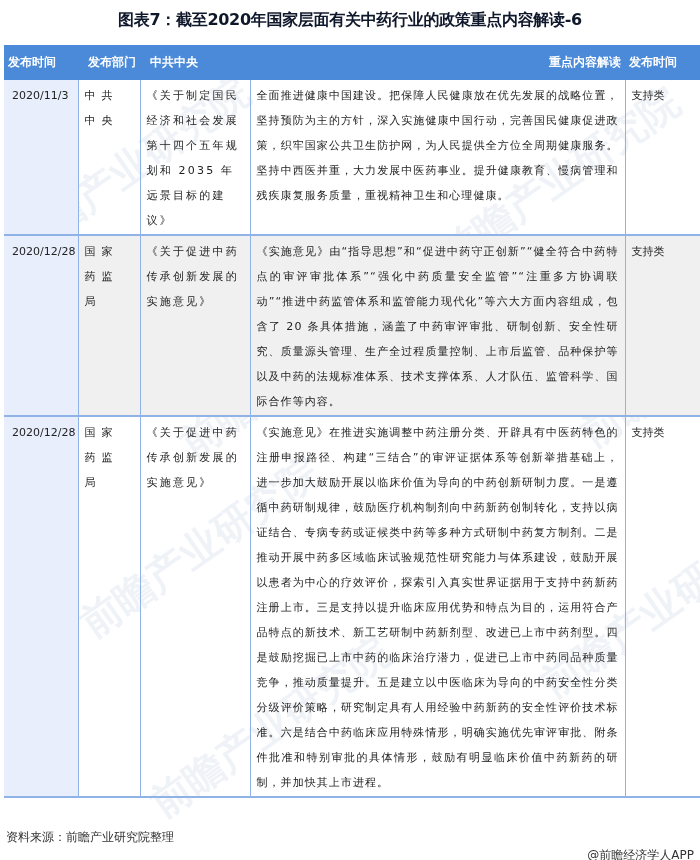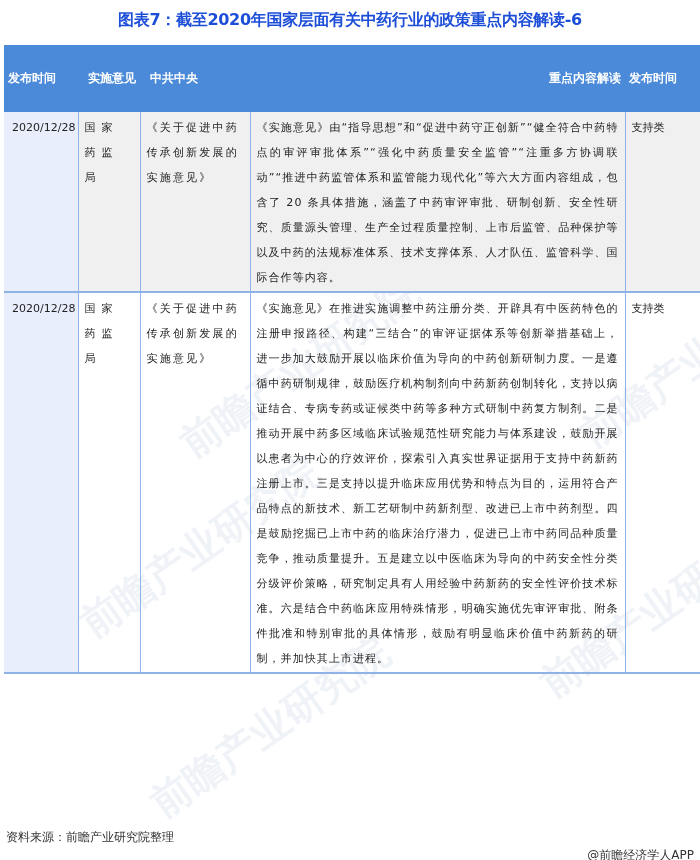--- a/index.html
+++ b/index.html
@@ -2,29 +2,29 @@
 <html><head>
   <meta charset="utf-8">
   <style>
     html, body { margin: 0; padding: 0; }
     body {
       width: 700px; height: 860px; background: #ffffff; position: relative; overflow: hidden;
       font-family: "DejaVu Sans", "Liberation Sans", sans-serif; color: #222;
     }
     .title {
       position: absolute; top: 10px; left: 0; width: 700px; text-align: center;
-      font-size: 16px; font-weight: bold; color: #1d4ed8; letter-spacing: -0.3px;
+      font-size: 16px; font-weight: bold; color: #0f172a; letter-spacing: -0.3px;
     }
     table {
       position: absolute; top: 45px; left: 4px; width: 696px;
       border-collapse: collapse; table-layout: fixed;
     }
     th {
       background: #4a8ad8; color: #fff; font-size: 12px; font-weight: bold;
-      height: 35px; padding: 16px 4px; text-align: left; border: none;
+      height: 35px; padding: 0 4px; text-align: left; border: none;
       font-family: "DejaVu Serif", "Liberation Serif", serif;
     }
     th.c4 { text-align: right; }
     th.c2 { padding-left: 10px; }
     td {
       vertical-align: top; font-size: 11px; line-height: 25px;
       border-left: 1px solid #8fb3e6; border-bottom: 2px solid #8fb3e6;
       padding: 3px 6px 1px 6px; word-break: break-all;
     }
     td:first-child { border-left: none; background: #e8eefb; padding-left: 8px; white-space: nowrap; }
@@ -60,27 +60,34 @@
   <colgroup>
     <col style="width:74px">
     <col style="width:62px">
     <col style="width:110px">
     <col style="width:375px">
     <col style="width:75px">
   </colgroup>
   <thead>
     <tr>
       <th>发布时间</th>
-      <th class="c2">实施意见</th>
+      <th class="c2">发布部门</th>
       <th class="c2">中共中央</th>
       <th class="c4">重点内容解读</th>
       <th>发布时间</th>
     </tr>
   </thead>
   <tbody>
+    <tr>
+      <td>2020/11/3</td>
+      <td class="c2">中共中央</td>
+      <td class="c3">《关于制定国民经济和社会发展第十四个五年规划和 2035 年远景目标的建议》</td>
+      <td class="c4">全面推进健康中国建设。把保障人民健康放在优先发展的战略位置，坚持预防为主的方针，深入实施健康中国行动，完善国民健康促进政策，织牢国家公共卫生防护网，为人民提供全方位全周期健康服务。坚持中西医并重，大力发展中医药事业。提升健康教育、慢病管理和残疾康复服务质量，重视精神卫生和心理健康。</td>
+      <td>支持类</td>
+    </tr>
     <tr class="gray">
       <td>2020/12/28</td>
       <td class="c2">国家药监局</td>
       <td class="c3">《关于促进中药传承创新发展的实施意见》</td>
       <td class="c4">《实施意见》由“指导思想”和“促进中药守正创新”“健全符合中药特点的审评审批体系”“强化中药质量安全监管”“注重多方协调联动”“推进中药监管体系和监管能力现代化”等六大方面内容组成，包含了 20 条具体措施，涵盖了中药审评审批、研制创新、安全性研究、质量源头管理、生产全过程质量控制、上市后监管、品种保护等以及中药的法规标准体系、技术支撑体系、人才队伍、监管科学、国际合作等内容。</td>
       <td>支持类</td>
     </tr>
     <tr>
       <td>2020/12/28</td>
       <td class="c2">国家药监局</td>

